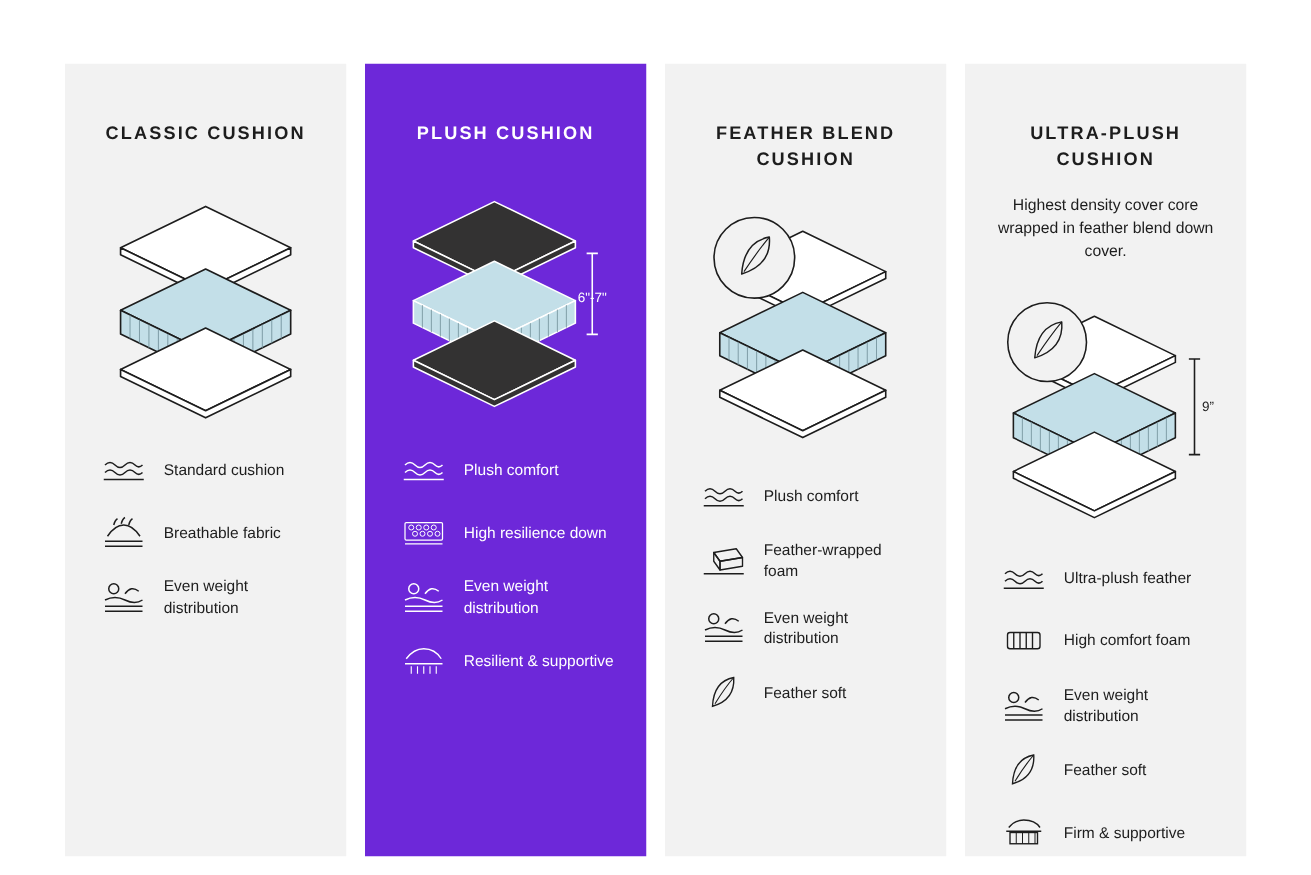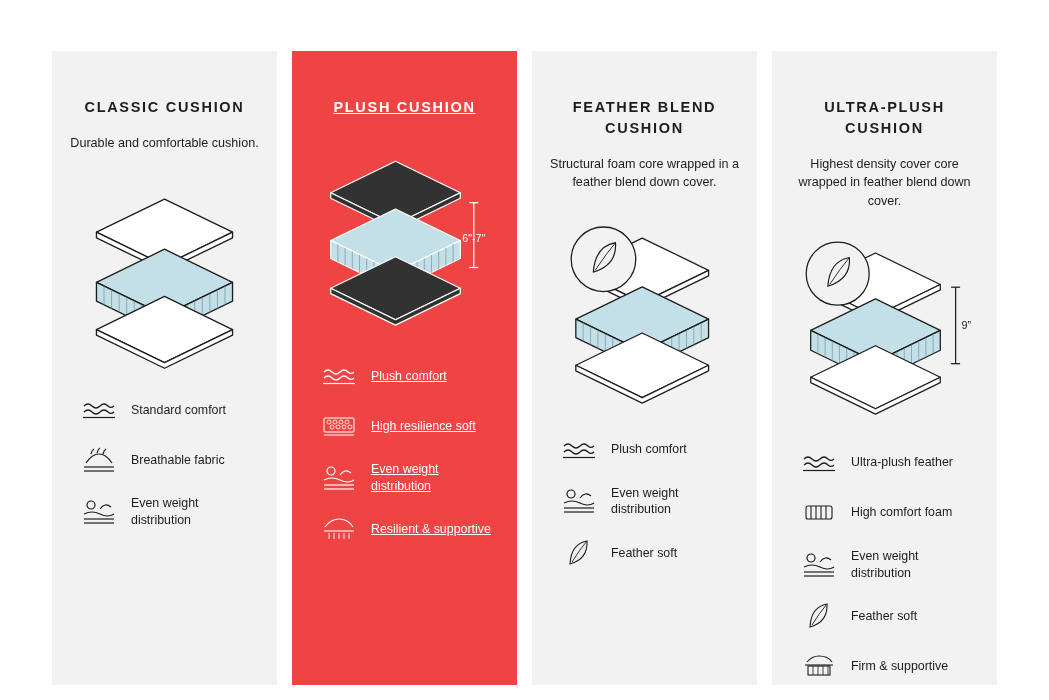--- a/index.html
+++ b/index.html
@@ -32,23 +32,22 @@
     display: flex;
     flex-direction: column;
     align-items: center;
     position: relative;
   }
   .card.light {
     background: #f2f2f2;
     color: #1d1d1d;
   }
   .card.dark {
-    background: #ef4444;
+    background: #6d28d9;
     color: #ffffff;
-    text-decoration: underline;
   }
   .card-title {
     font-size: 14.5px;
     font-weight: bold;
     letter-spacing: 1.7px;
     text-align: center;
     line-height: 1.45;
     margin-top: 24px;
     text-transform: uppercase;
   }
@@ -96,21 +95,20 @@
   .dark .feature .flabel { color: #ffffff; }
   svg { display: block; }
 </style>
 </head>
 <body>
 
 <div class="board">
 
   <div class="card light">
     <div class="card-title">CLASSIC CUSHION</div>
-    <div class="card-desc">Durable and comfortable cushion.</div>
 
     <div class="art">
       <svg width="200" height="200" viewBox="0 0 200 200">
         <g fill="none" stroke="#1d1d1d" stroke-width="1.4" stroke-linejoin="round">
 
           <polygon points="100,25 172,60 100,95 28,60" fill="#ffffff"></polygon>
           <polygon points="28,60 28,66 100,101 172,66 172,60 100,95" fill="#ffffff"></polygon>
 
           <polygon points="100,78 172,113 100,148 28,113" fill="#c3dfe8"></polygon>
           <polygon points="28,113 28,133 100,168 100,148" fill="#c3dfe8"></polygon>
@@ -142,21 +140,21 @@
 
     <div class="features">
       <div class="feature">
         <span class="ficon">
           <svg width="34" height="20" viewBox="0 0 34 20" fill="none" stroke="#1d1d1d" stroke-width="1.2">
             <path d="M2 6 q4 -4 8 0 q4 4 8 0 q4 -4 8 0 q3 3 6 0"></path>
             <path d="M2 12 q4 -4 8 0 q4 4 8 0 q4 -4 8 0 q3 3 6 0"></path>
             <line x1="1" y1="17.5" x2="33" y2="17.5"></line>
           </svg>
         </span>
-        <span class="flabel">Standard comfort</span>
+        <span class="flabel">Standard cushion</span>
       </div>
       <div class="feature">
         <span class="ficon">
           <svg width="34" height="26" viewBox="0 0 34 26" fill="none" stroke="#1d1d1d" stroke-width="1.2">
             <path d="M9 7 q1 -4 3 -5"></path>
               <path d="M15 6 q1 -4 3 -5"></path>
               <path d="M21 7 q1 -4 3 -5"></path>
             <path d="M4 16 q6 -9 13 -9 q7 0 13 9"></path>
             <line x1="2" y1="20" x2="32" y2="20"></line>
             <line x1="2" y1="24" x2="32" y2="24"></line>
@@ -240,21 +238,21 @@
                 <circle cx="19" cy="8" r="2"></circle>
                 <circle cx="25" cy="8" r="2"></circle>
               <circle cx="10" cy="13" r="2"></circle>
                 <circle cx="16" cy="13" r="2"></circle>
                 <circle cx="22" cy="13" r="2"></circle>
                 <circle cx="28" cy="13" r="2"></circle>
             </g>
             <line x1="2" y1="21" x2="32" y2="21"></line>
           </svg>
         </span>
-        <span class="flabel">High resilience soft</span>
+        <span class="flabel">High resilience down</span>
       </div>
       <div class="feature">
         <span class="ficon">
           <svg width="34" height="26" viewBox="0 0 34 26" fill="none" stroke="#ffffff" stroke-width="1.2">
             <circle cx="9" cy="6" r="4"></circle>
             <path d="M18 10 q5 -7 11 -2"></path>
             <path d="M2 15 q8 -4 16 0 q8 4 14 0"></path>
             <line x1="2" y1="20" x2="32" y2="20"></line>
             <line x1="2" y1="24" x2="32" y2="24"></line>
           </svg>
@@ -275,21 +273,20 @@
             </g>
           </svg>
         </span>
         <span class="flabel">Resilient &amp; supportive</span>
       </div>
     </div>
   </div>
 
   <div class="card light">
     <div class="card-title">FEATHER BLEND CUSHION</div>
-    <div class="card-desc">Structural foam core wrapped in a feather blend down cover.</div>
 
     <div class="art">
       <svg width="205" height="205" viewBox="0 0 205 205">
         <g fill="none" stroke="#1d1d1d" stroke-width="1.4" stroke-linejoin="round">
           <polygon points="100,25 172,60 100,95 28,60" fill="#ffffff"></polygon>
           <polygon points="28,60 28,66 100,101 172,66 172,60 100,95" fill="#ffffff"></polygon>
           <polygon points="100,78 172,113 100,148 28,113" fill="#c3dfe8"></polygon>
           <polygon points="28,113 28,133 100,168 100,148" fill="#c3dfe8"></polygon>
           <polygon points="100,148 100,168 172,133 172,113" fill="#c3dfe8"></polygon>
           <g stroke="#6f8d97" stroke-width="0.7">
@@ -326,20 +323,31 @@
           <svg width="34" height="20" viewBox="0 0 34 20" fill="none" stroke="#1d1d1d" stroke-width="1.2">
             <path d="M2 6 q4 -4 8 0 q4 4 8 0 q4 -4 8 0 q3 3 6 0"></path>
             <path d="M2 12 q4 -4 8 0 q4 4 8 0 q4 -4 8 0 q3 3 6 0"></path>
             <line x1="1" y1="17.5" x2="33" y2="17.5"></line>
           </svg>
         </span>
         <span class="flabel">Plush comfort</span>
       </div>
       <div class="feature">
         <span class="ficon">
+          <svg width="36" height="26" viewBox="0 0 36 26" fill="none" stroke="#1d1d1d" stroke-width="1.1" stroke-linejoin="round">
+            <polygon points="10,6 28,3 33,10 15,13"></polygon>
+            <polygon points="10,6 15,13 15,20 10,13"></polygon>
+            <polygon points="15,13 33,10 33,17 15,20"></polygon>
+            <line x1="2" y1="23" x2="34" y2="23"></line>
+          </svg>
+        </span>
+        <span class="flabel">Feather-wrapped foam</span>
+      </div>
+      <div class="feature">
+        <span class="ficon">
           <svg width="34" height="26" viewBox="0 0 34 26" fill="none" stroke="#1d1d1d" stroke-width="1.2">
             <circle cx="9" cy="6" r="4"></circle>
             <path d="M18 10 q5 -7 11 -2"></path>
             <path d="M2 15 q8 -4 16 0 q8 4 14 0"></path>
             <line x1="2" y1="20" x2="32" y2="20"></line>
             <line x1="2" y1="24" x2="32" y2="24"></line>
           </svg>
         </span>
         <span class="flabel">Even weight distribution</span>
       </div>

